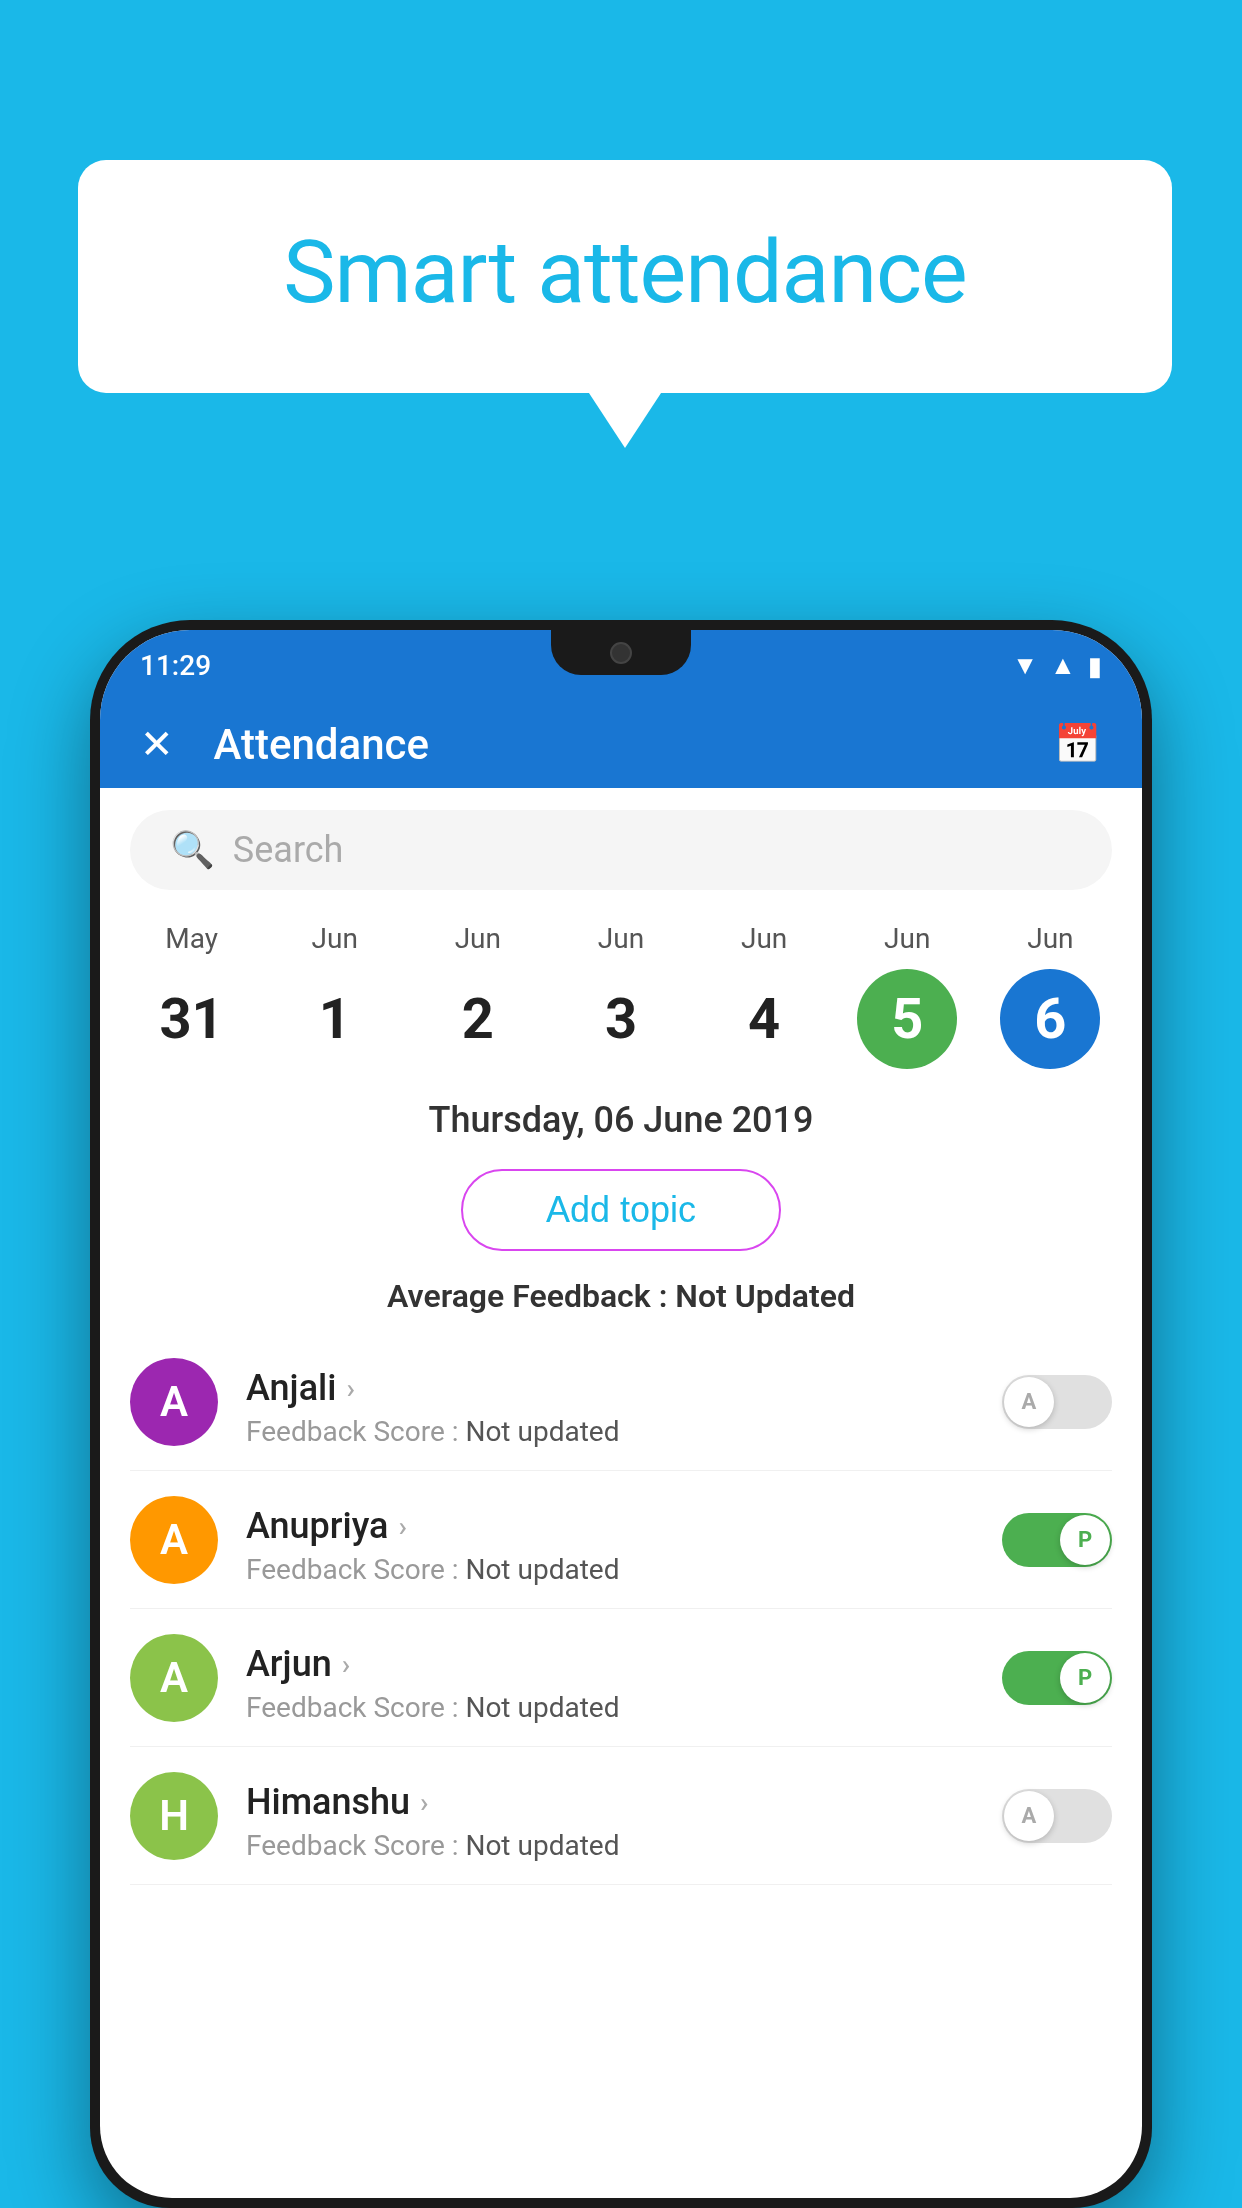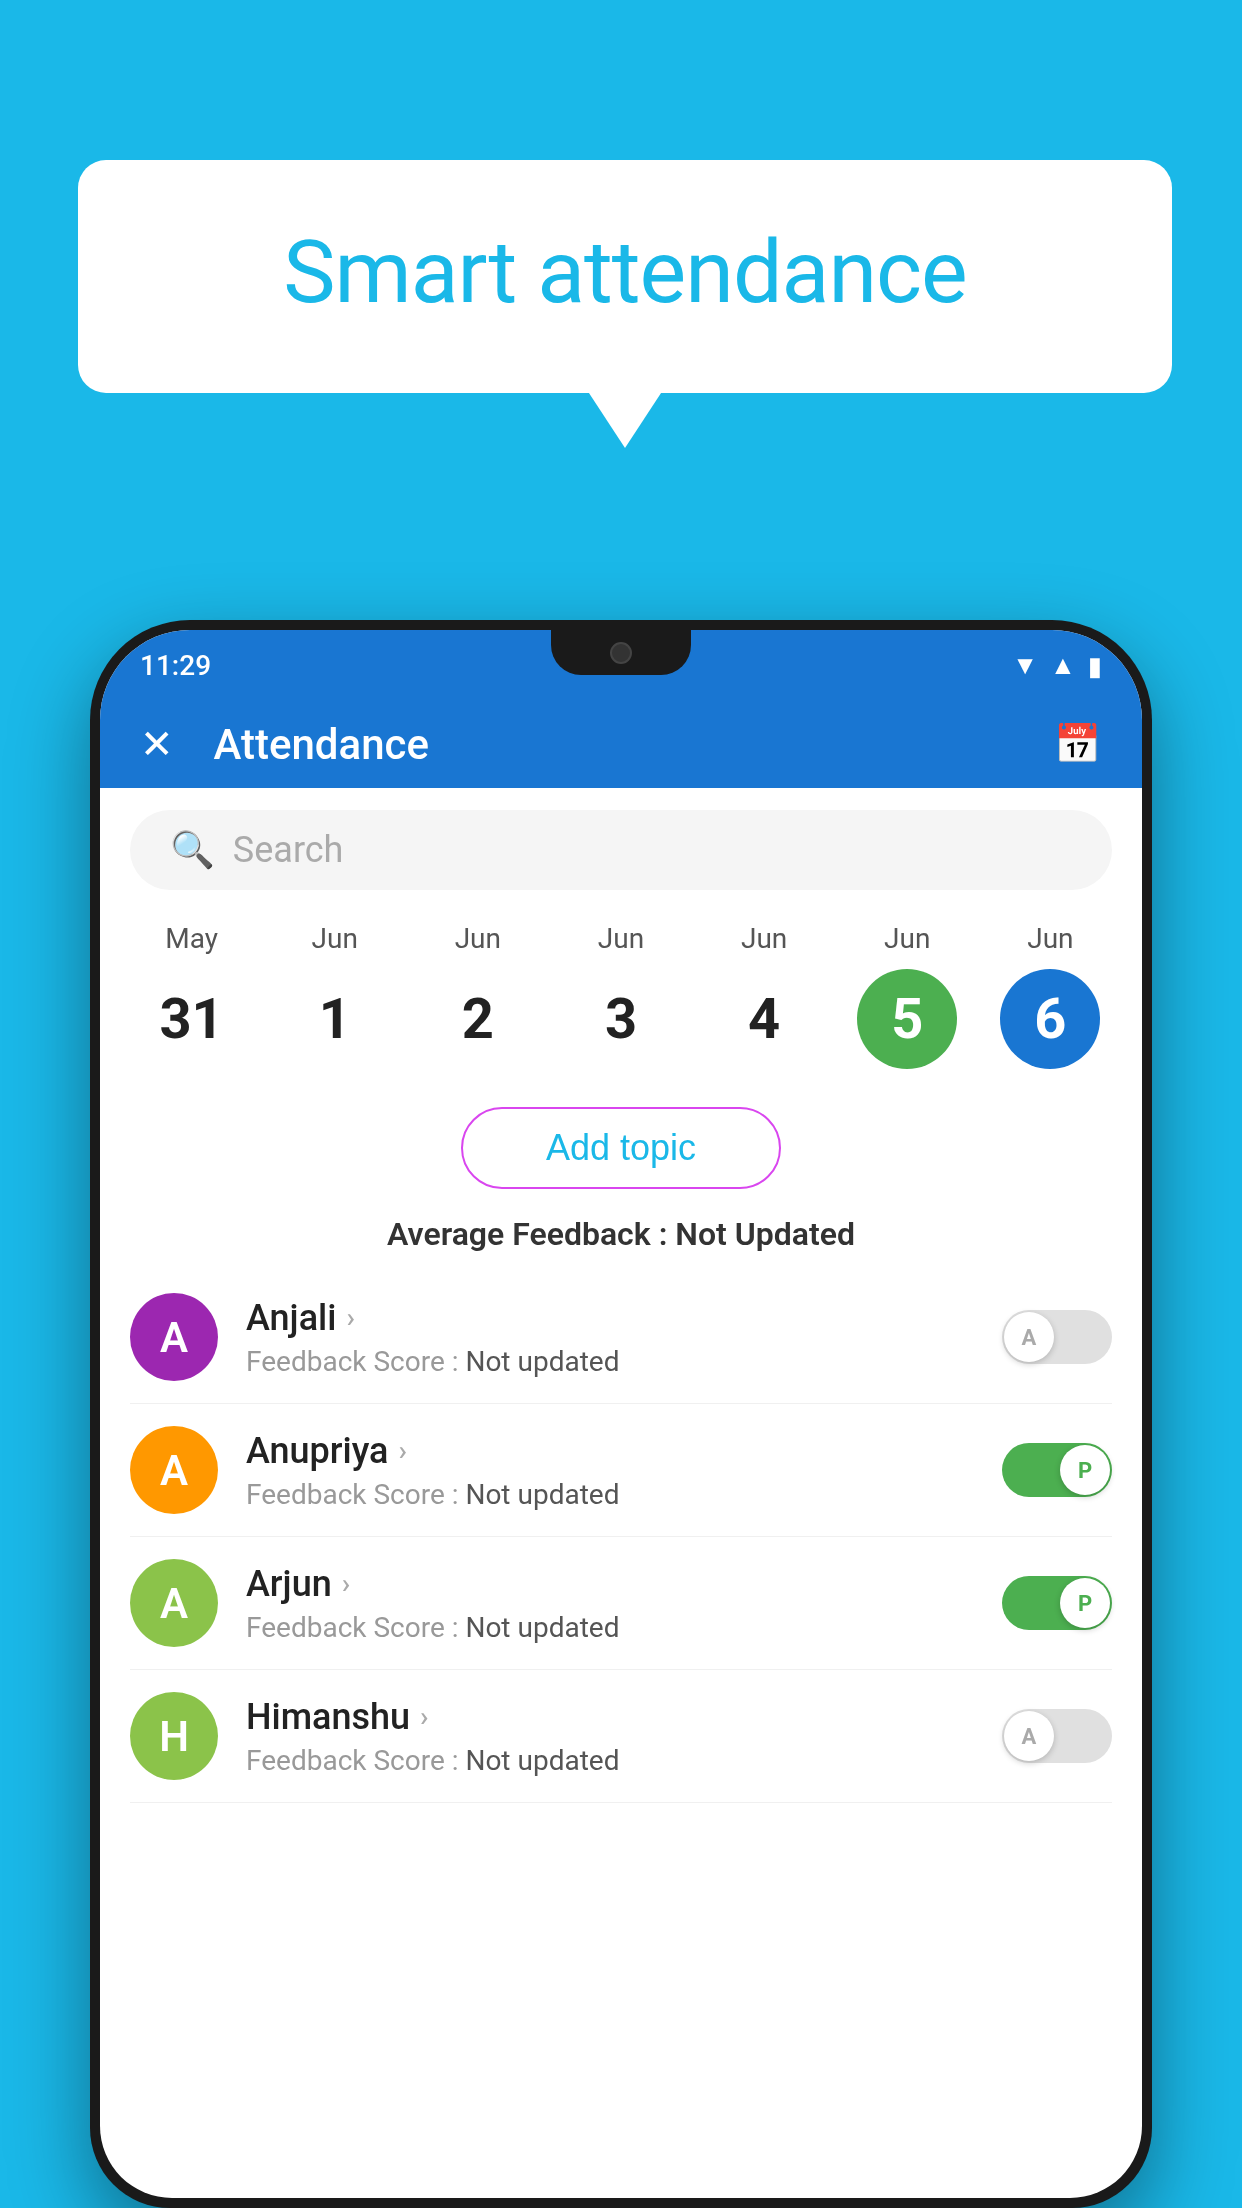--- a/index.html
+++ b/index.html
@@ -258,20 +258,21 @@
       display: flex;
       align-items: center;
       justify-content: center;
       font-size: 42px;
       font-weight: 600;
       color: white;
       flex-shrink: 0;
     }
     .student-info {
       flex: 1;
+      margin-top: 12px;
     }
     .student-name {
       font-size: 36px;
       font-weight: 500;
       color: #222;
       display: flex;
       align-items: center;
       gap: 10px;
     }
     .chevron {
@@ -386,20 +387,21 @@
         <div class="cal-day">
           <div class="cal-month">Jun</div>
           <div class="cal-num today">5</div>
         </div>
         <div class="cal-day">
           <div class="cal-month">Jun</div>
           <div class="cal-num selected">6</div>
         </div>
       </div>
 
+    <div class="date-display">Thursday, 06 June 2019</div>
 
     <button class="add-topic-btn">Add topic</button>
 
     <div class="avg-feedback">
       <span>Average Feedback :</span>
       <span>Not Updated</span>
     </div>
 
     <div class="student-list">
 

